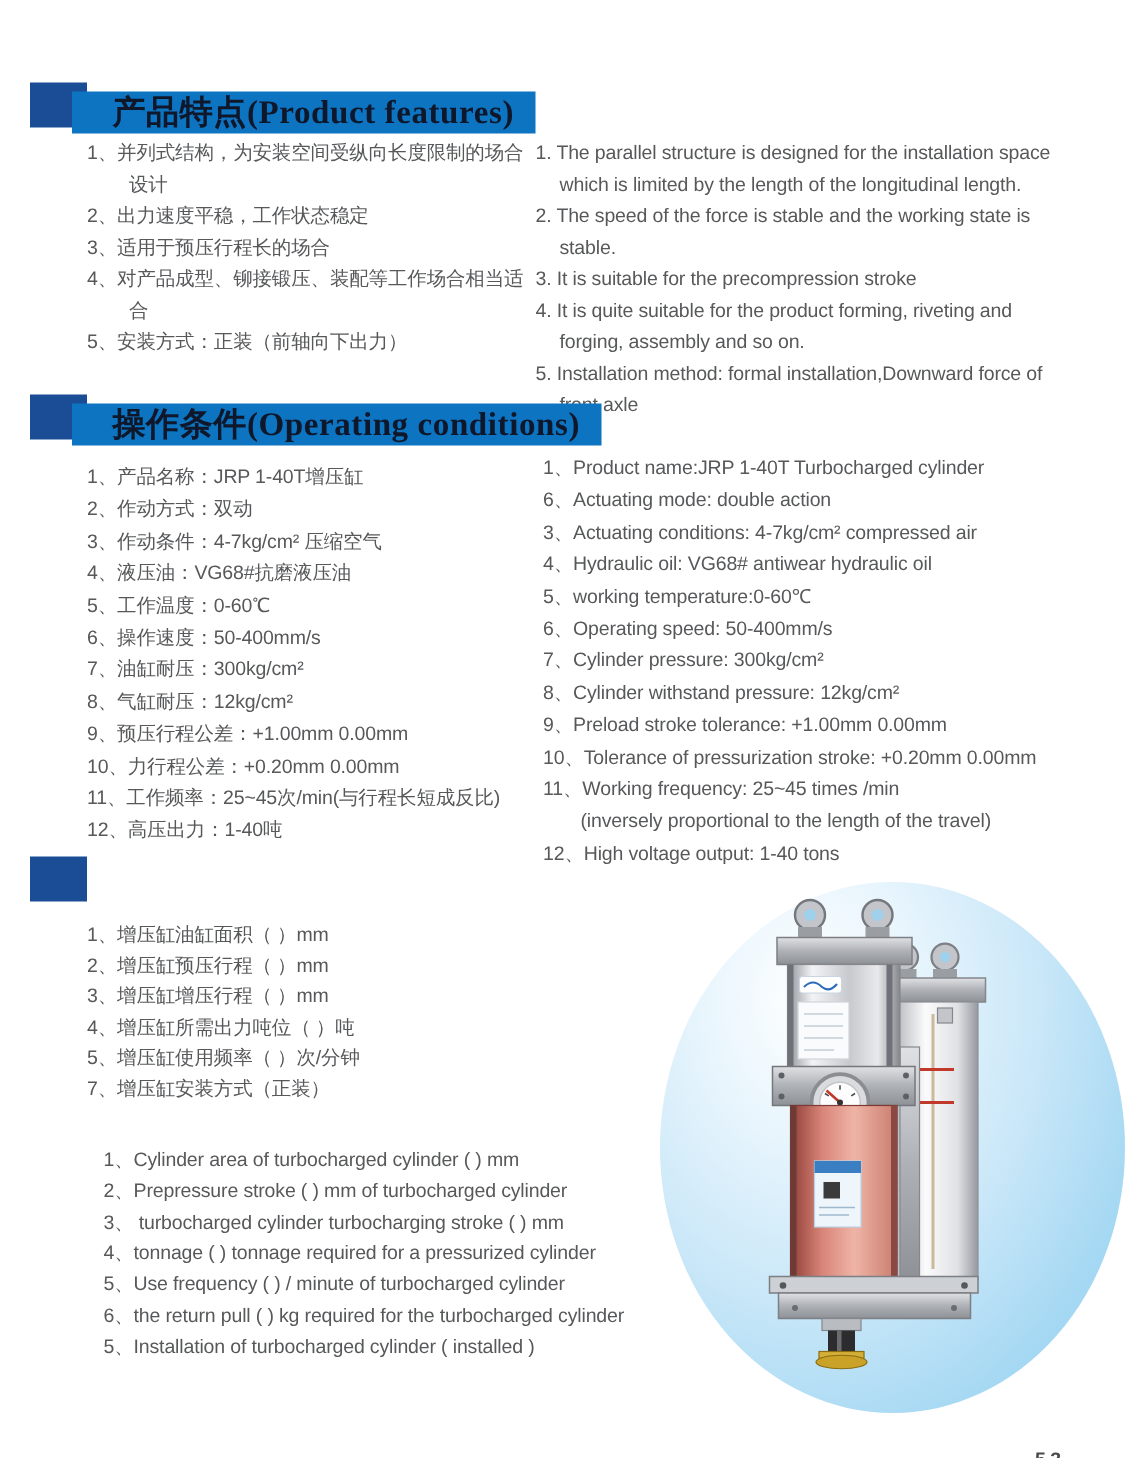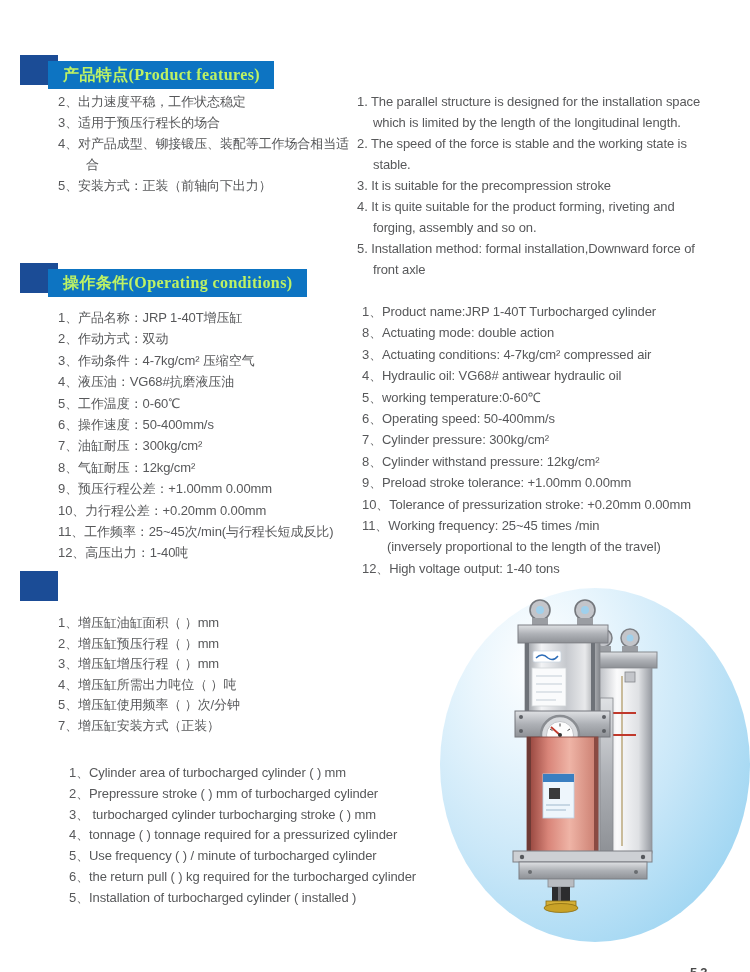--- a/index.html
+++ b/index.html
@@ -10,23 +10,23 @@
     color:#57585a;
   }
   
   .sec-header { position:absolute; left:20px; height:36px; }
   .hdr-square {
     position:absolute; left:0; top:0; width:38px; height:30px;
     background:var(--navy,#1b4c96);
   }
   .hdr-banner {
     position:relative; display:inline-block; margin-left:28px; margin-top:6px;
-    background:var(--banner,#0d74c2); color:#bef264;
+    background:var(--banner,#0d74c2); color:#0f172a;
     font-family:"Liberation Serif", serif; font-weight:bold;
-    font-size:16px; line-height:27px; padding:0 14px 1px 15px;
+    font-size:22px; line-height:27px; padding:0 14px 1px 27px;
     letter-spacing:.4px; white-space:nowrap; z-index:2;
   }
   
   .list { position:absolute; font-size:13px; letter-spacing:-0.1px; z-index:1; }
   .li { white-space:pre-line; }
   .hang-sm .li { padding-left:16px; text-indent:-16px; }
   .hang-md .li { padding-left:25px; text-indent:-25px; }
   .hang-lg .li { padding-left:28px; text-indent:-28px; }
   
   .photo-oval {
@@ -45,20 +45,22 @@
 </head>
 <body>
 
 <div class="page" style="--banner: #0d74c2; --navy: #1b4c96; color: rgb(87, 88, 90);">
 
   <div class="sec-header" style="top:55px;">
     <div class="hdr-square"></div>
     <div class="hdr-banner">产品特点(Product features)</div>
   </div>
   <div class="list hang-lg" style="left:58px; top:91px; width:302px; line-height:21px;">
+      <div class="li">1、并列式结构，为安装空间受纵向长度限制的场合
+设计</div>
       <div class="li">2、出力速度平稳，工作状态稳定</div>
       <div class="li">3、适用于预压行程长的场合</div>
       <div class="li">4、对产品成型、铆接锻压、装配等工作场合相当适
 合</div>
       <div class="li">5、安装方式：正装（前轴向下出力）</div>
     </div>
   <div class="list hang-sm" style="left:357px; top:91px; width:393px; line-height:21px;">
       <div class="li">1. The parallel structure is designed for the installation space
 which is limited by the length of the longitudinal length.</div>
       <div class="li">2. The speed of the force is stable and the working state is
@@ -83,21 +85,21 @@
       <div class="li">6、操作速度：50-400mm/s</div>
       <div class="li">7、油缸耐压：300kg/cm²</div>
       <div class="li">8、气缸耐压：12kg/cm²</div>
       <div class="li">9、预压行程公差：+1.00mm 0.00mm</div>
       <div class="li">10、力行程公差：+0.20mm 0.00mm</div>
       <div class="li">11、工作频率：25~45次/min(与行程长短成反比)</div>
       <div class="li">12、高压出力：1-40吨</div>
     </div>
   <div class="list hang-md" style="left:362px; top:301px; width:385px; line-height:21.4px;">
       <div class="li">1、Product name:JRP 1-40T Turbocharged cylinder</div>
-      <div class="li">8、Actuating mode: double action</div>
+      <div class="li">6、Actuating mode: double action</div>
       <div class="li">3、Actuating conditions: 4-7kg/cm² compressed air</div>
       <div class="li">4、Hydraulic oil: VG68# antiwear hydraulic oil</div>
       <div class="li">5、working temperature:0-60℃</div>
       <div class="li">6、Operating speed: 50-400mm/s</div>
       <div class="li">7、Cylinder pressure: 300kg/cm²</div>
       <div class="li">8、Cylinder withstand pressure: 12kg/cm²</div>
       <div class="li">9、Preload stroke tolerance: +1.00mm 0.00mm</div>
       <div class="li">10、Tolerance of pressurization stroke: +0.20mm 0.00mm</div>
       <div class="li">11、Working frequency: 25~45 times /min
 (inversely proportional to the length of the travel)</div>

